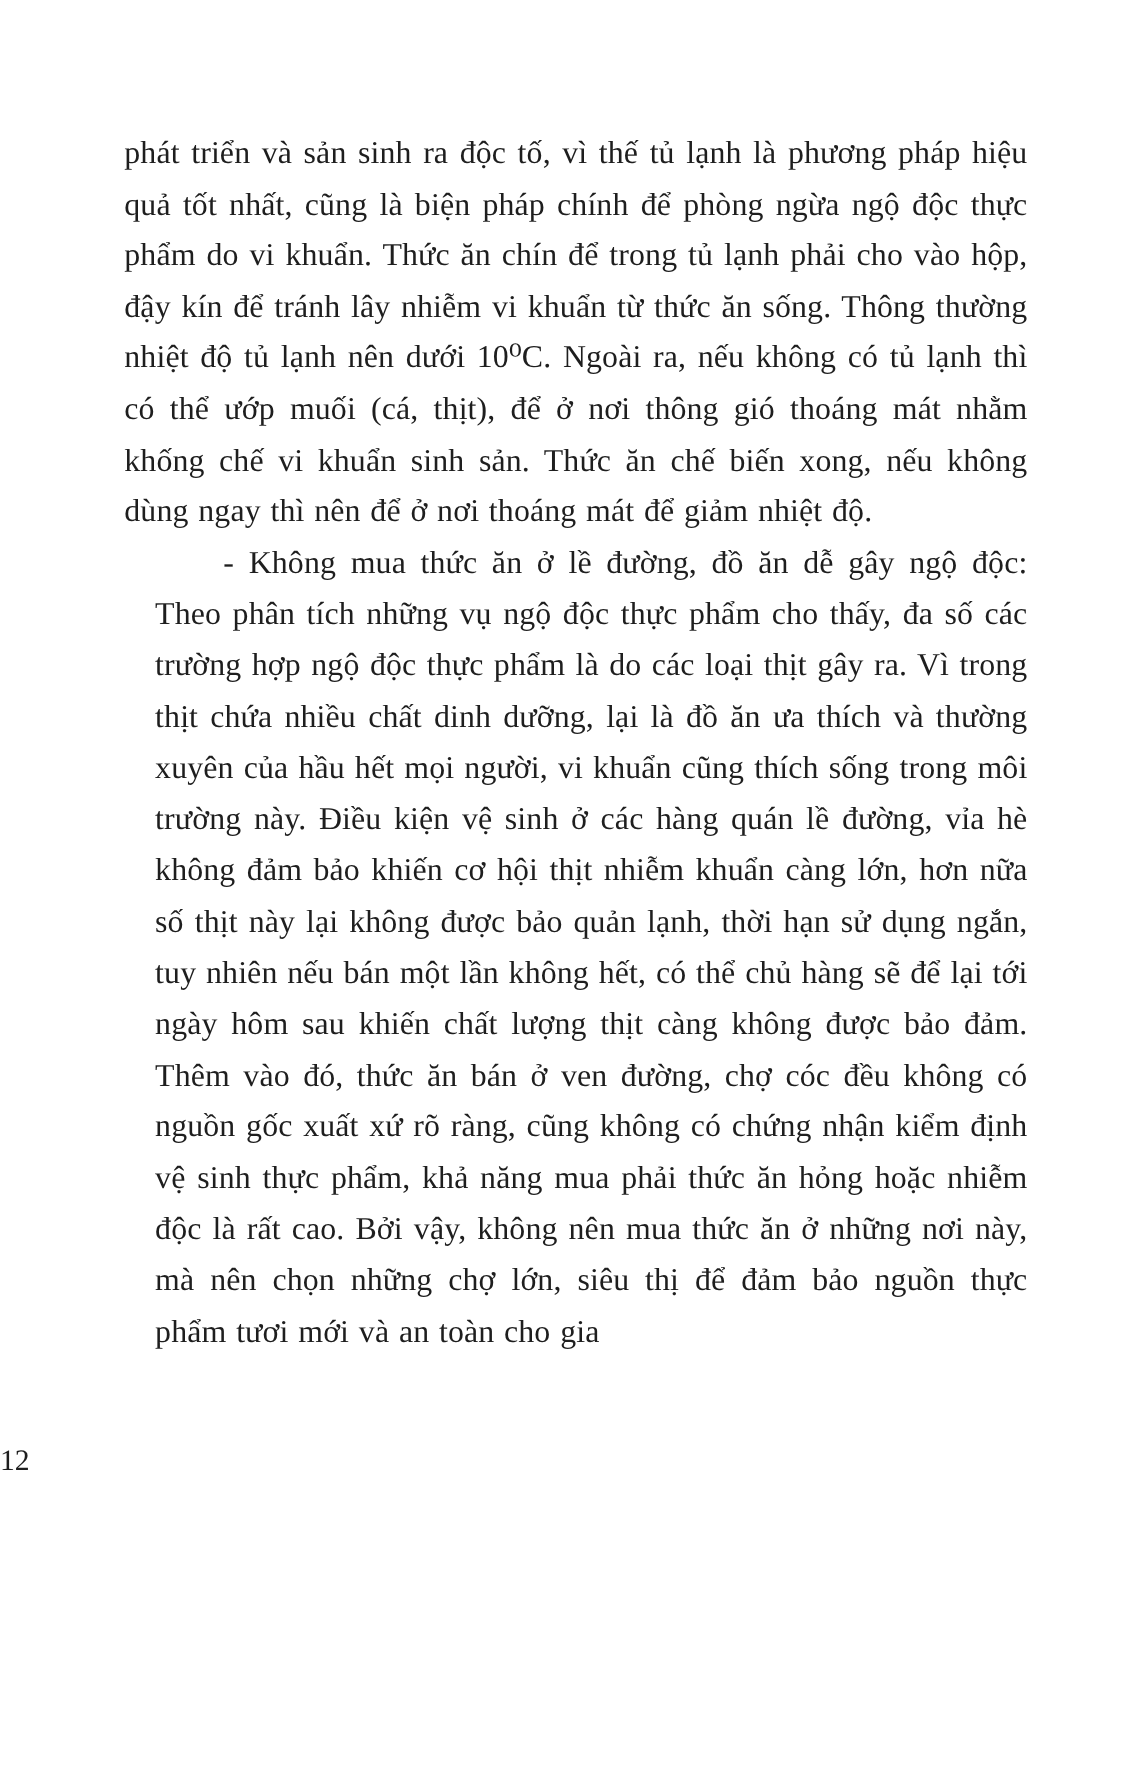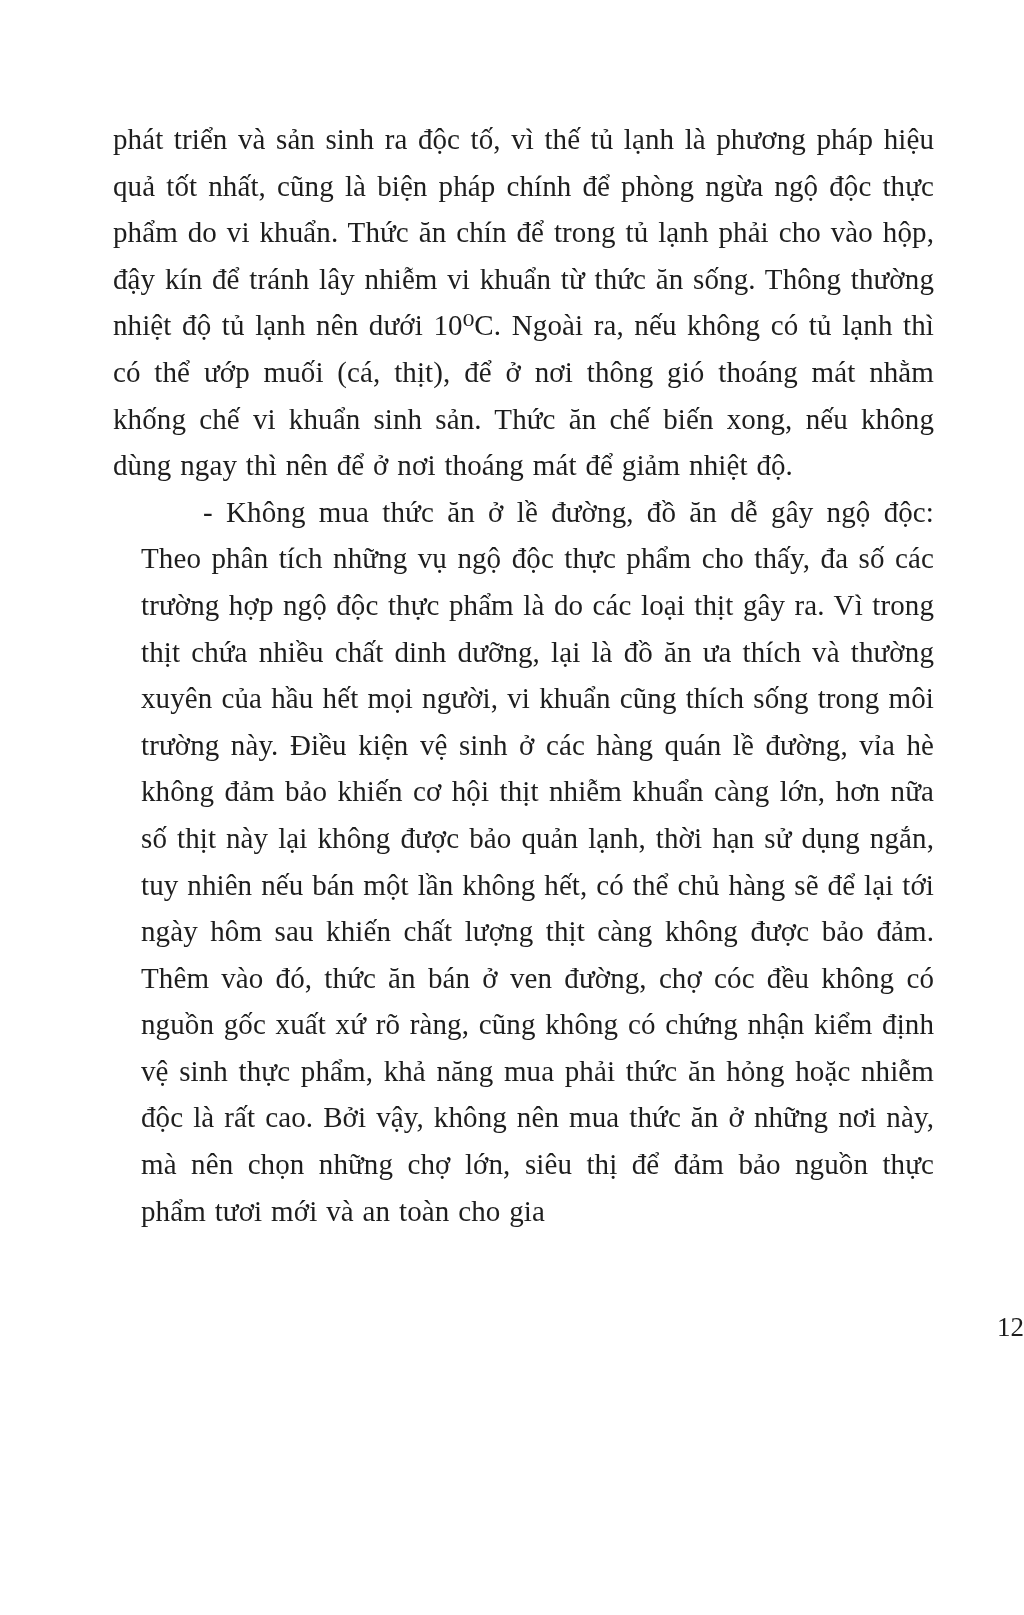--- a/index.html
+++ b/index.html
@@ -33,24 +33,23 @@
   }
   .text-block p.indent {
     text-indent: 62px;
     margin-left: 28px;
   }
   .page-number {
     position: absolute;
     left: 0;
     right: 0;
     bottom: 152px;
-    text-align: right;
+    text-align: left;
     font-size: 27px;
     color: #1e1e1e;
-    margin-left: 19px;
   }
 </style>
 </head>
 <body>
 
 <div class="page">
   <div class="text-block">
     <p>phát triển và sản sinh ra độc tố, vì thế tủ lạnh là phương pháp hiệu quả tốt nhất, cũng là biện pháp chính để phòng ngừa ngộ độc thực phẩm do vi khuẩn. Thức ăn chín để trong tủ lạnh phải cho vào hộp, đậy kín để tránh lây nhiễm vi khuẩn từ thức ăn sống. Thông thường nhiệt độ tủ lạnh nên dưới 10⁰C. Ngoài ra, nếu không có tủ lạnh thì có thể ướp muối (cá, thịt), để ở nơi thông gió thoáng mát nhằm khống chế vi khuẩn sinh sản. Thức ăn chế biến xong, nếu không dùng ngay thì nên để ở nơi thoáng mát để giảm nhiệt độ.</p>
     <p class="indent">- Không mua thức ăn ở lề đường, đồ ăn dễ gây ngộ độc: Theo phân tích những vụ ngộ độc thực phẩm cho thấy, đa số các trường hợp ngộ độc thực phẩm là do các loại thịt gây ra. Vì trong thịt chứa nhiều chất dinh dưỡng, lại là đồ ăn ưa thích và thường xuyên của hầu hết mọi người, vi khuẩn cũng thích sống trong môi trường này. Điều kiện vệ sinh ở các hàng quán lề đường, vỉa hè không đảm bảo khiến cơ hội thịt nhiễm khuẩn càng lớn, hơn nữa số thịt này lại không được bảo quản lạnh, thời hạn sử dụng ngắn, tuy nhiên nếu bán một lần không hết, có thể chủ hàng sẽ để lại tới ngày hôm sau khiến chất lượng thịt càng không được bảo đảm. Thêm vào đó, thức ăn bán ở ven đường, chợ cóc đều không có nguồn gốc xuất xứ rõ ràng, cũng không có chứng nhận kiểm định vệ sinh thực phẩm, khả năng mua phải thức ăn hỏng hoặc nhiễm độc là rất cao. Bởi vậy, không nên mua thức ăn ở những nơi này, mà nên chọn những chợ lớn, siêu thị để đảm bảo nguồn thực phẩm tươi mới và an toàn cho gia</p>
   </div>

